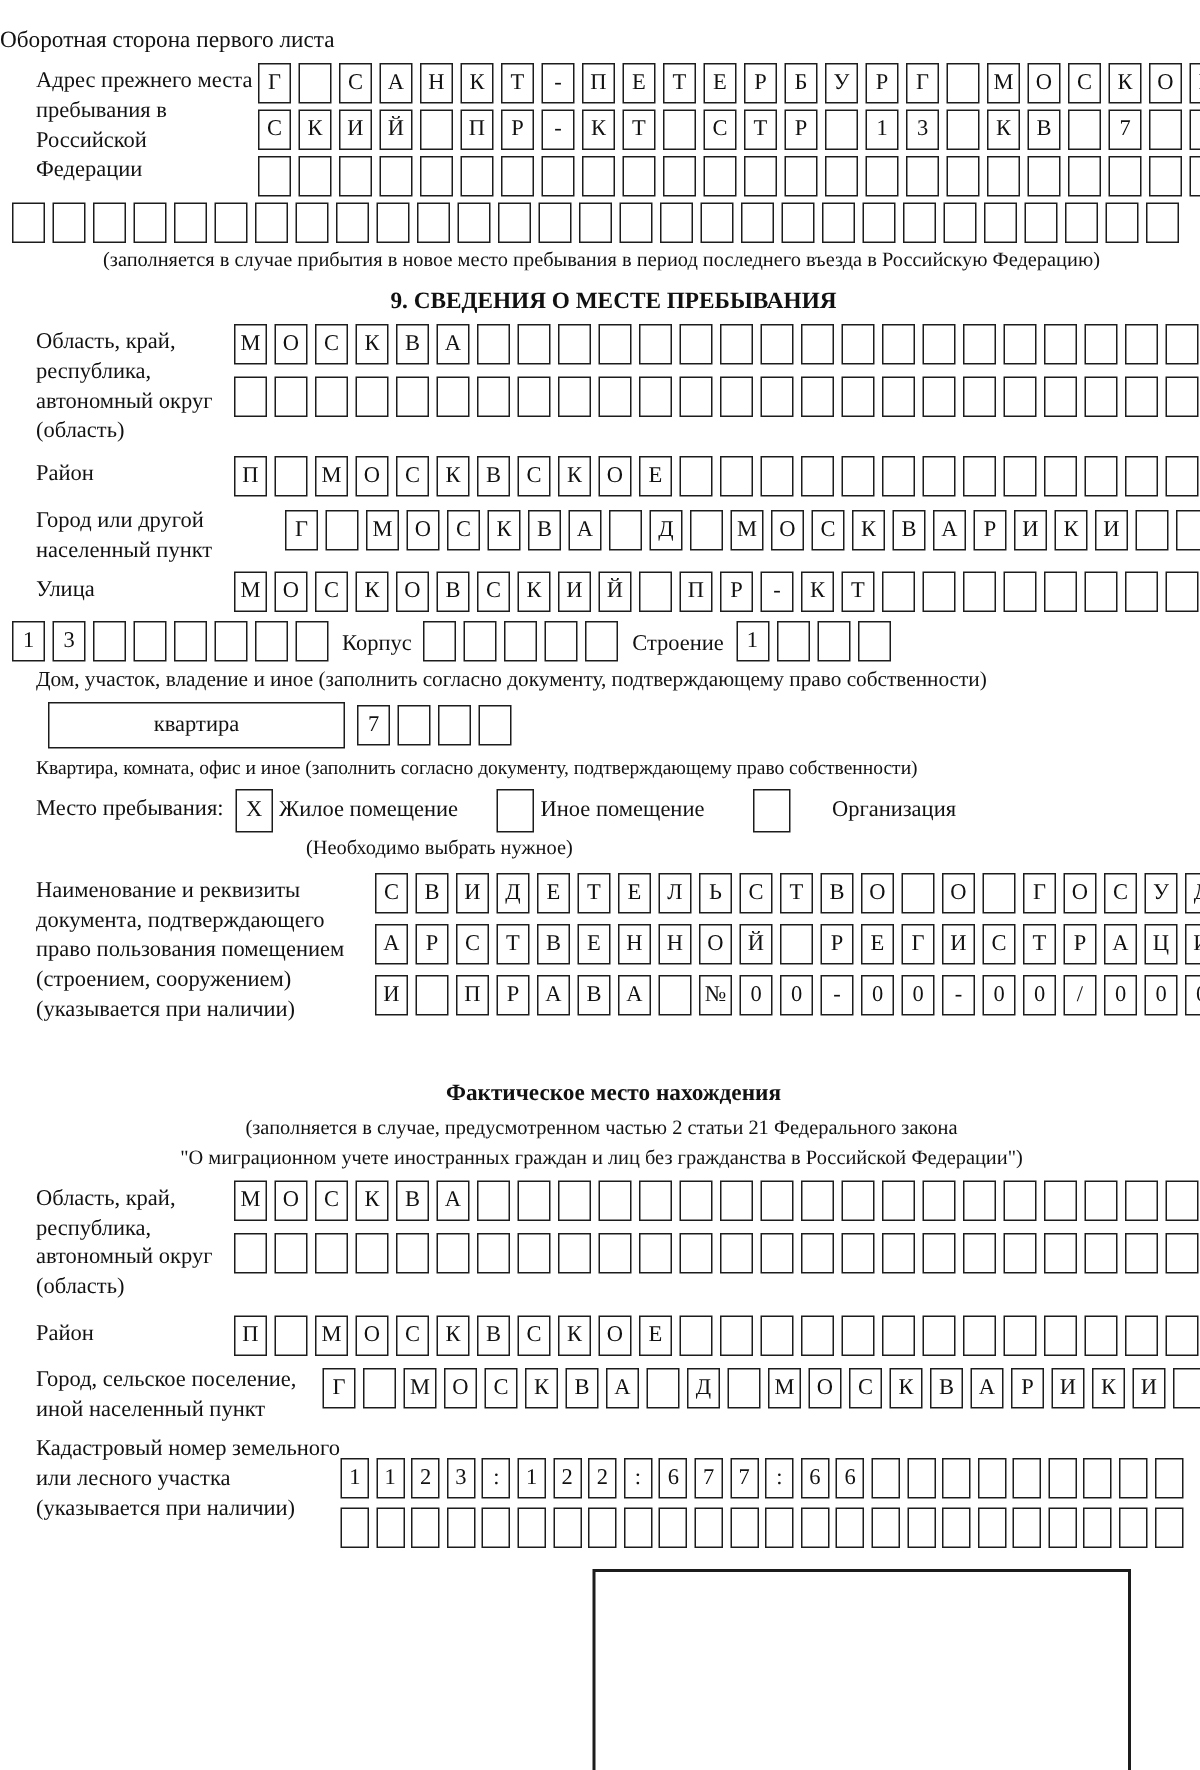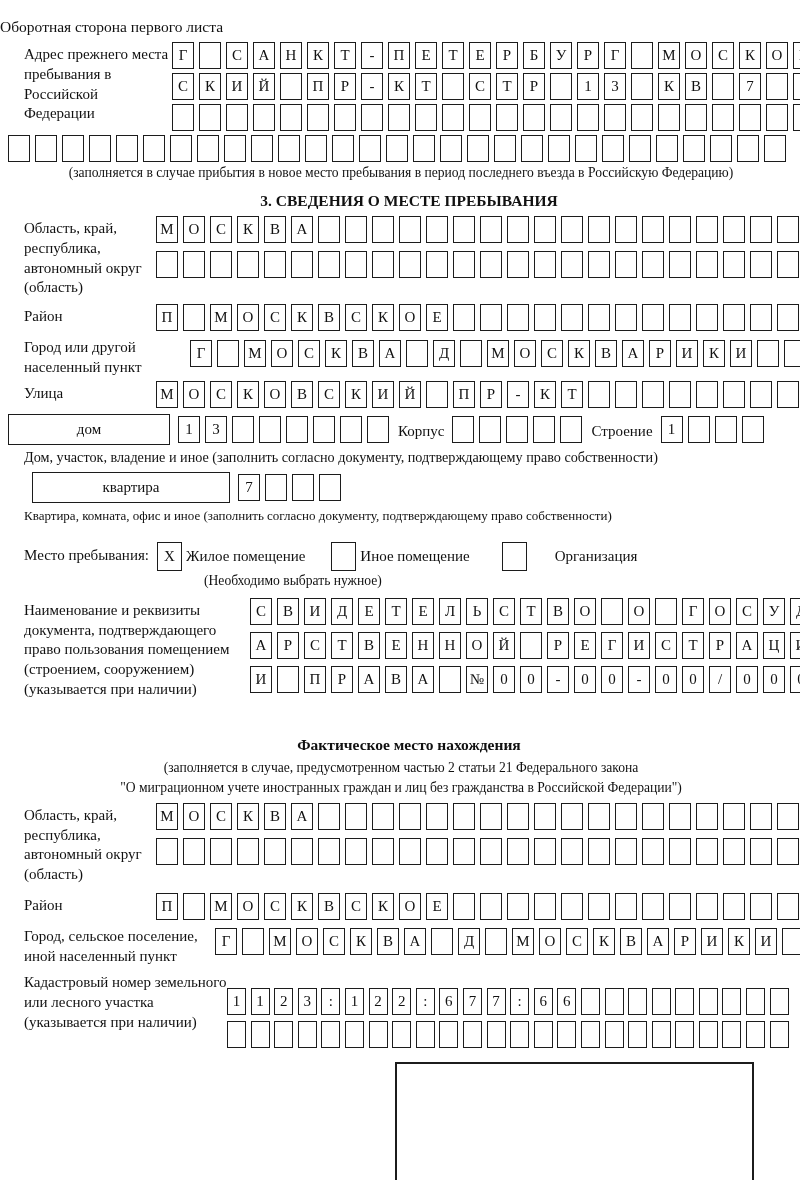--- a/index.html
+++ b/index.html
@@ -149,21 +149,21 @@
       <div class="cell"></div>
       <div class="cell"></div>
       <div class="cell"></div>
       <div class="cell"></div>
       <div class="cell"></div>
       <div class="cell"></div>
       <div class="cell"></div>
     </div>
   <div class="note center" style="margin:3px 0 0 -16px">(заполняется в случае прибытия в новое место пребывания в период последнего въезда в Российскую Федерацию)</div>
 
-  <div class="sec-title center bold">3. СВЕДЕНИЯ О МЕСТЕ ПРЕБЫВАНИЯ</div>
+  <div class="sec-title center bold">9. СВЕДЕНИЯ О МЕСТЕ ПРЕБЫВАНИЯ</div>
 
   <div class="field">
     <div class="lbl" style="width:132px">Область, край, республика, автономный округ (область)</div>
     <div>
       <div class="cells" style="margin-bottom:8px">
           <div class="cell">М</div>
           <div class="cell">О</div>
           <div class="cell">С</div>
           <div class="cell">К</div>
           <div class="cell">В</div>
@@ -299,21 +299,20 @@
         <div class="cell"></div>
         <div class="cell"></div>
         <div class="cell"></div>
         <div class="cell"></div>
         <div class="cell"></div>
         <div class="cell"></div>
       </div>
   </div>
 
   <div class="field" style="margin:6px 0 0 -16px;align-items:center">
-    <div class="wide-box" style="width:160px">дом</div>
     <div class="cells">
         <div class="cell">1</div>
         <div class="cell">3</div>
         <div class="cell"></div>
         <div class="cell"></div>
         <div class="cell"></div>
         <div class="cell"></div>
         <div class="cell"></div>
         <div class="cell"></div>
       </div>
@@ -339,21 +338,21 @@
     <div class="wide-box" style="width:196px">квартира</div>
     <div class="cells">
         <div class="cell">7</div>
         <div class="cell"></div>
         <div class="cell"></div>
         <div class="cell"></div>
       </div>
   </div>
   <div class="note" style="margin:5px 0 0 0;font-size:13px">Квартира, комната, офис и иное (заполнить согласно документу, подтверждающему право собственности)</div>
 
-  <div class="field chk" style="margin-top:18px;align-items:center">
+  <div class="field chk" style="margin-top:6px;align-items:center">
     <div class="lbl" style="padding-top:0">Место пребывания:</div>
     <div class="cells" style="margin-left:8px">
         <div class="cell">X</div>
       </div>
     <div class="inline-lbl" style="padding-top:0">Жилое помещение</div>
     <div class="cells" style="margin-left:18px">
         <div class="cell"></div>
       </div>
     <div class="inline-lbl" style="padding-top:0">Иное помещение</div>
     <div class="cells" style="margin-left:24px">

